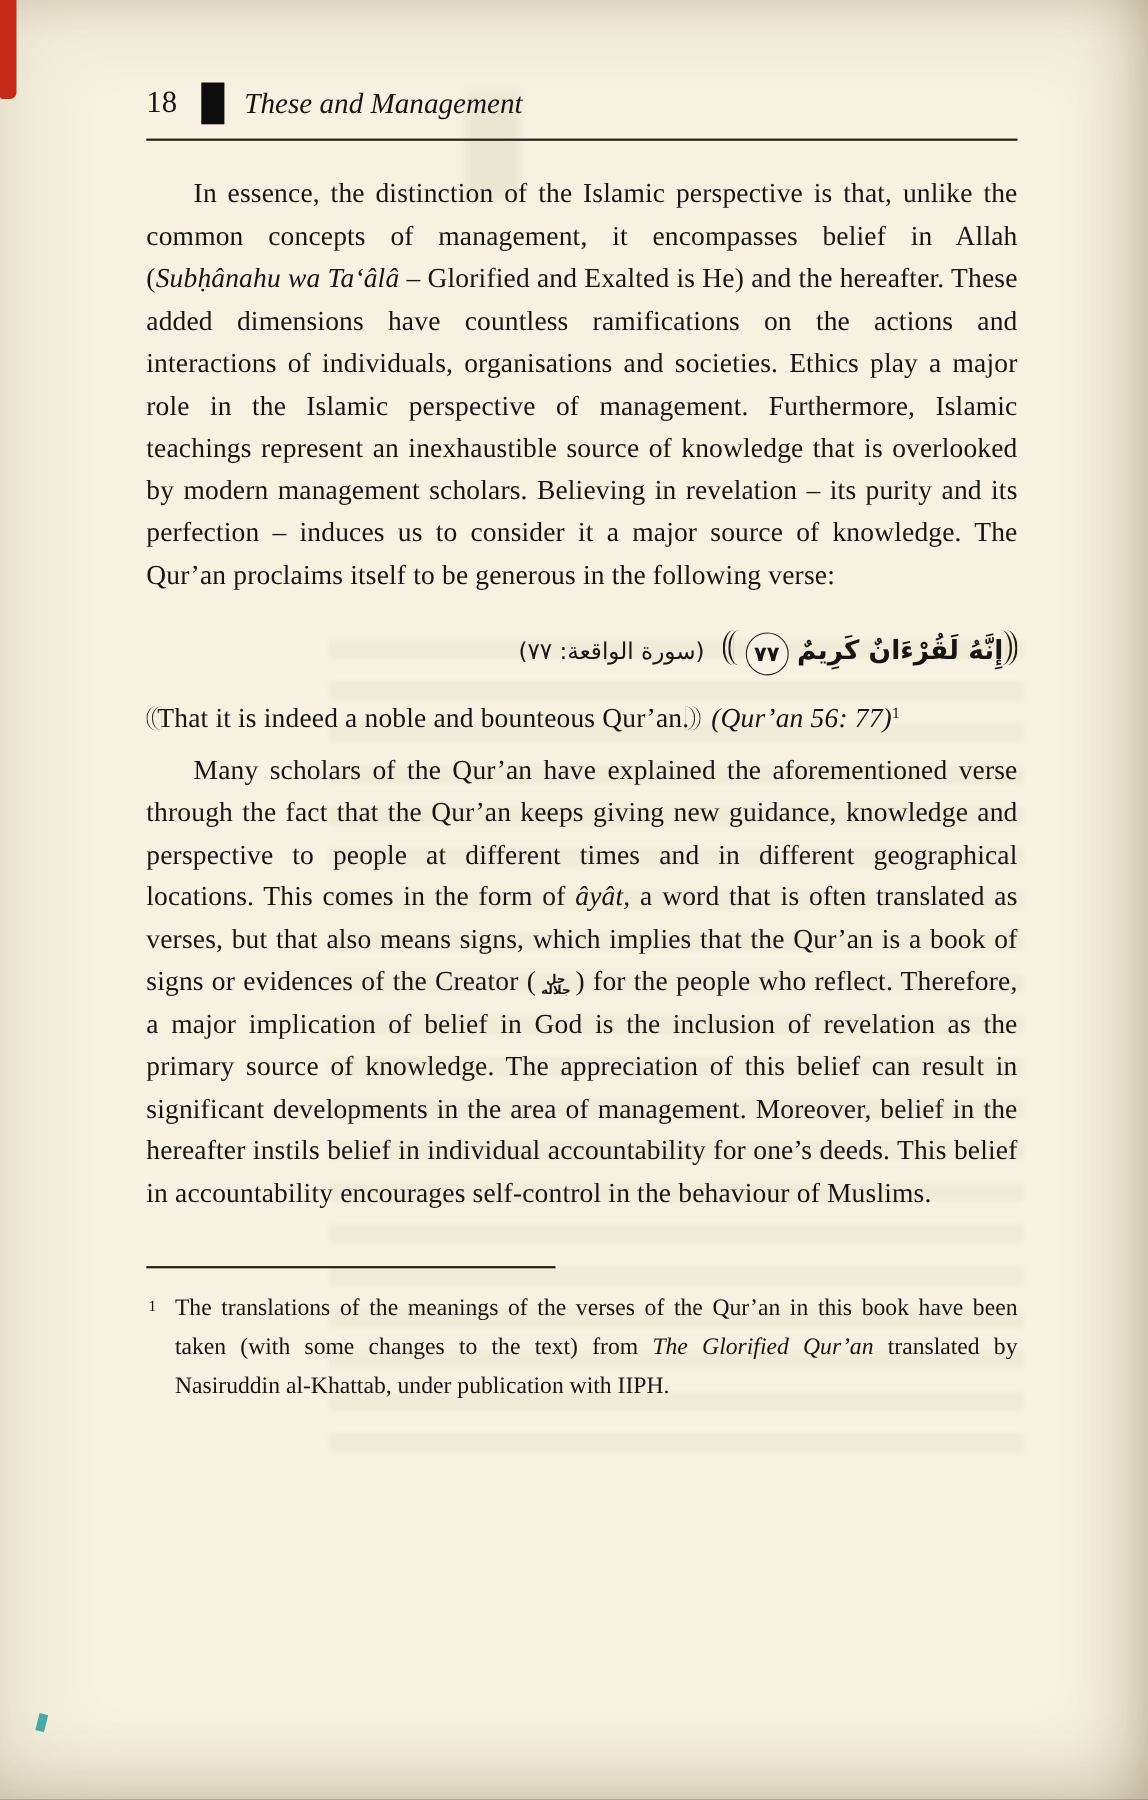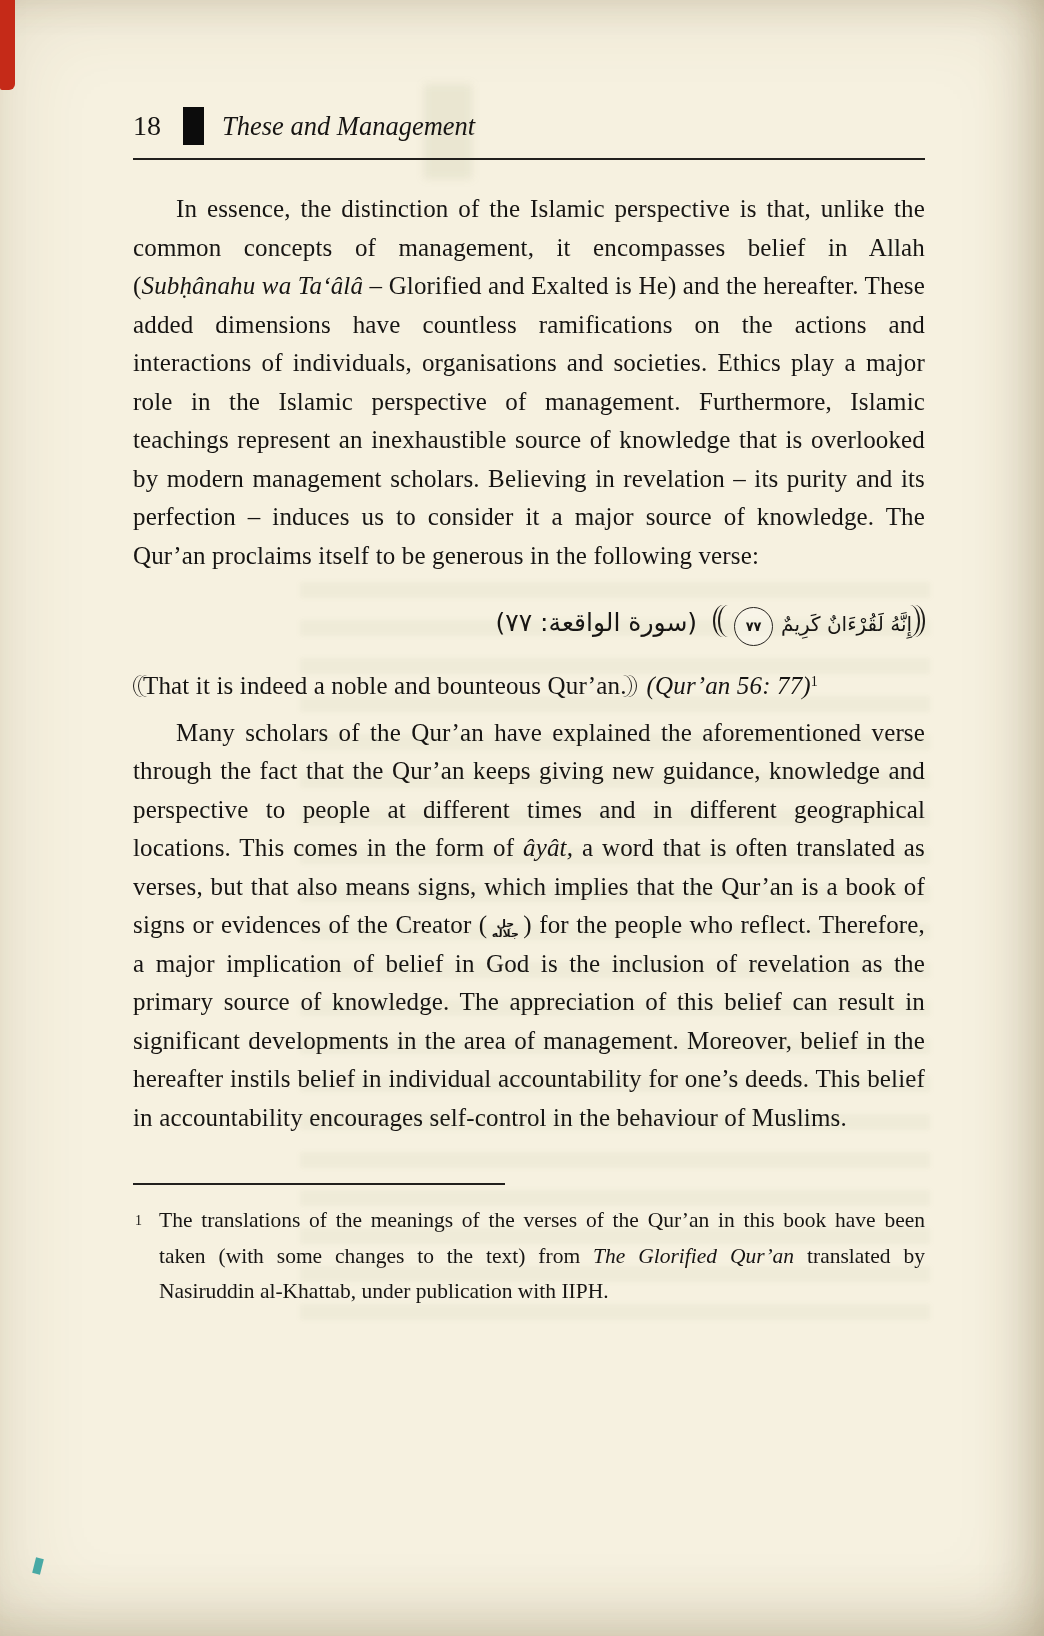--- a/index.html
+++ b/index.html
@@ -21,21 +21,21 @@
     background:#c52a18; border-radius:0 0 6px 2px; }
   .teal-mark { position:absolute; left:34px; top:1558px; width:8px; height:16px;
     background:#2a9d9b; transform:rotate(14deg); opacity:.85; }
   .smudge-top { position:absolute; left:424px; top:84px; width:48px; height:95px;
     background:rgba(125,138,82,.10); filter:blur(4px); }
   .bleed { position:absolute; left:300px; top:560px; width:630px; height:780px;
     background:repeating-linear-gradient(180deg,
       rgba(122,136,82,0) 0 22px, rgba(122,136,82,.05) 22px 38px);
     filter:blur(2px); pointer-events:none; }
 
-  .content { position:relative; margin:0 119px 0 133px; padding-top:106px; }
+  .content { position:relative; margin:0 119px 0 133px; padding-top:74px; }
 
   
   .header-line { display:flex; align-items:center; height:40px; }
   .pagenum { font-size:28px; }
   .hbar { display:inline-block; width:21px; height:38px; background:#0c0c0c;
     margin-left:22px; }
   .booktitle { font-style:italic; font-size:26.5px; margin-left:18px; }
   .rule { border-top:2.5px solid #22201d; margin-top:12px; }
 
   
@@ -43,27 +43,27 @@
     letter-spacing:.15px; }
   .body-p.indent { text-indent:43px; }
   .p1 { margin-top:30px; }
   .p2 { margin-top:8px; }
   .it { font-style:italic; }
 
   
   .verse-line { direction:rtl; text-align:right; margin-top:22px; height:52px;
     white-space:nowrap; }
   .ar { font-family:"DejaVu Sans",sans-serif; }
-  .ar-verse { font-size:20px; font-weight:400; line-height:52px;
+  .ar-verse { font-size:24px; font-weight:700; line-height:52px;
     letter-spacing:.5px; }
   .ayah-circle { display:inline-flex; align-items:center; justify-content:center;
     width:37px; height:37px; border:1.8px solid #26231f; border-radius:50%;
-    vertical-align:middle; margin:0 8px; font-size:13px; font-weight:700;
+    vertical-align:middle; margin:0 8px; font-size:19px; font-weight:700;
     background:rgba(255,255,255,.25); }
-  .ar-ref { font-size:25px; line-height:52px; margin-right:16px; }
+  .ar-ref { font-size:21px; line-height:52px; margin-right:16px; }
 
   
   .arc2 { display:inline-block; position:relative; width:13px; height:32px;
     vertical-align:-6px; }
   .arc2::before, .arc2::after { content:""; position:absolute; top:0; bottom:0;
     width:8px; border-left:2.2px solid #1d1b18;
     border-radius:100% 0 0 100% / 50% 0 0 50%; }
   .arc2::before { left:0; } .arc2::after { left:5px; }
   .arc2.mir { transform:scaleX(-1); }
   .tbr { width:10px; height:22px; vertical-align:-3px; }

